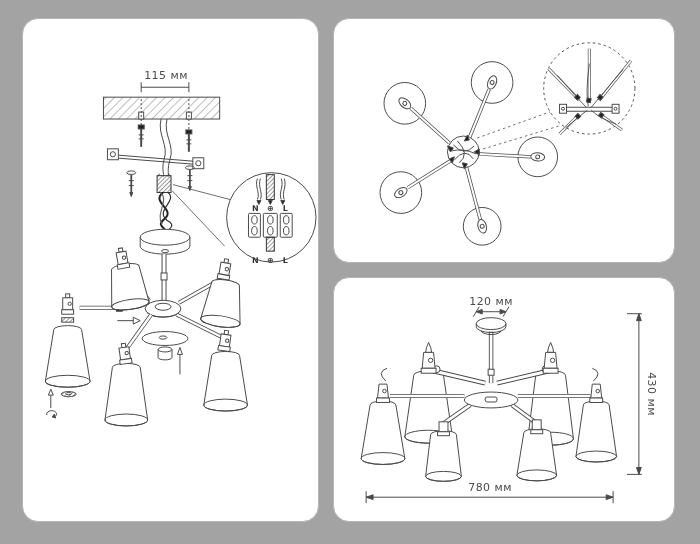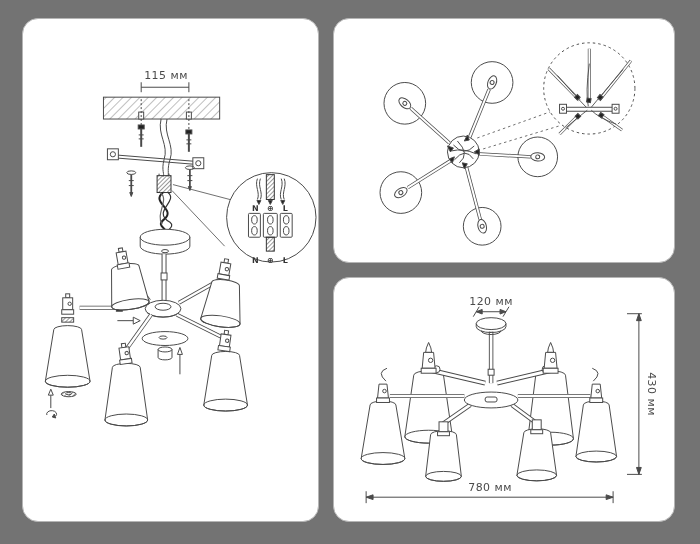--- a/index.html
+++ b/index.html
@@ -1,16 +1,16 @@
 <!DOCTYPE html>
 <html><head>
 <meta charset="utf-8">
 <style>
   html,body{margin:0;padding:0;background:#fff;}
-  .stage{position:relative;width:700px;height:544px;background:#737373;overflow:hidden;
+  .stage{position:relative;width:700px;height:544px;background:#a3a3a3;overflow:hidden;
          font-family:"DejaVu Sans", sans-serif;}
   .panel{position:absolute;border:1px solid #b5b5b5;border-radius:16px;background:#fff;box-sizing:border-box;}
   .panel svg{display:block;width:100%;height:100%;}
   .p-left{left:22px;top:18px;width:297px;height:504px;}
   .p-topright{left:333px;top:18px;width:342px;height:245px;}
   .p-botright{left:333px;top:277px;width:342px;height:245px;}
   text{font-family:"DejaVu Sans", sans-serif;fill:#4a4a4a;stroke:none;letter-spacing:0.5px;}
   .dim-label{font-size:11px;}
   .term-label{font-size:8px;font-weight:600;fill:#333;letter-spacing:0;}
 </style>

